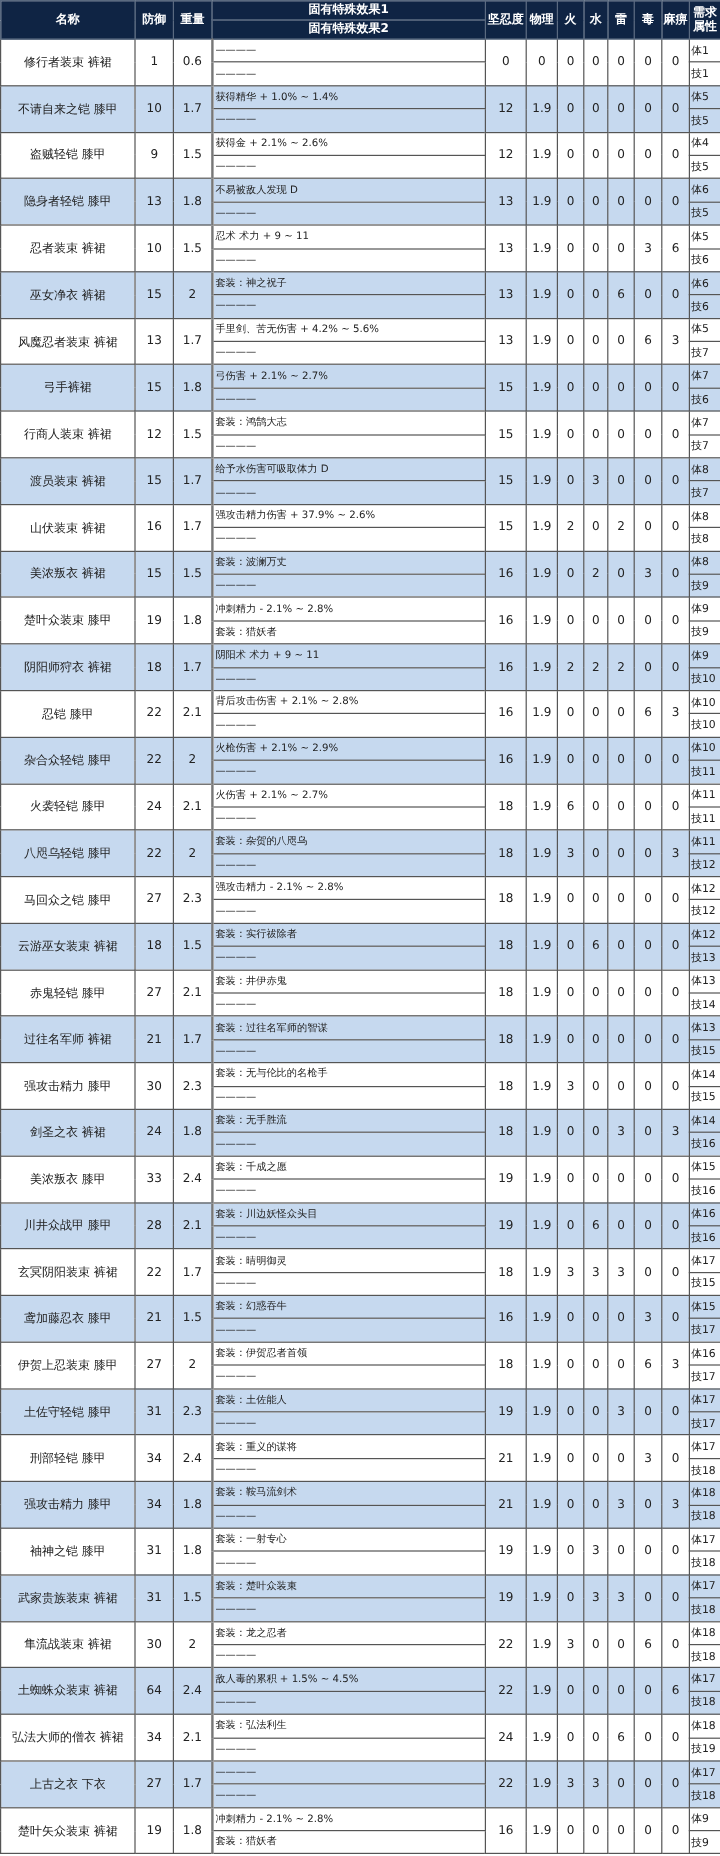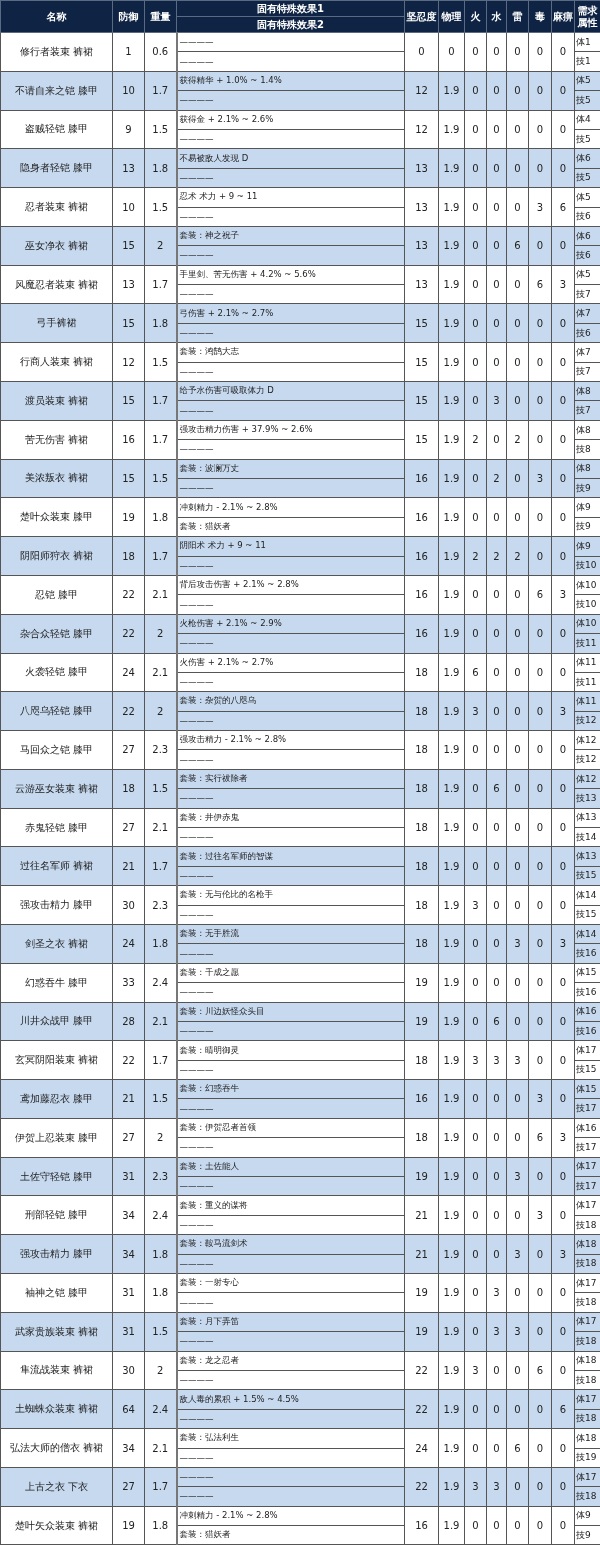--- a/index.html
+++ b/index.html
@@ -238,21 +238,21 @@
     <td rowspan="2" class="num">0</td>
     <td rowspan="2" class="num">0</td>
     <td class="req">体8</td>
   </tr>
   <tr class="rB alt">
     <td class="eff">————</td>
     <td class="req">技7</td>
   </tr>
 
   <tr class="rA norm">
-    <td rowspan="2" class="name">苦无伤害 裤裙</td>
+    <td rowspan="2" class="name">山伏装束 裤裙</td>
     <td rowspan="2" class="num">16</td>
     <td rowspan="2" class="num">1.7</td>
     <td class="eff">强攻击精力伤害 + 37.9% ~ 2.6%</td>
     <td rowspan="2" class="num">15</td>
     <td rowspan="2" class="num">1.9</td>
     <td rowspan="2" class="num">2</td>
     <td rowspan="2" class="num">0</td>
     <td rowspan="2" class="num">2</td>
     <td rowspan="2" class="num">0</td>
     <td rowspan="2" class="num">0</td>
@@ -504,21 +504,21 @@
     <td rowspan="2" class="num">0</td>
     <td rowspan="2" class="num">3</td>
     <td class="req">体14</td>
   </tr>
   <tr class="rB alt">
     <td class="eff">————</td>
     <td class="req">技16</td>
   </tr>
 
   <tr class="rA norm">
-    <td rowspan="2" class="name">幻惑吞牛 膝甲</td>
+    <td rowspan="2" class="name">美浓叛衣 膝甲</td>
     <td rowspan="2" class="num">33</td>
     <td rowspan="2" class="num">2.4</td>
     <td class="eff">套装：千成之愿</td>
     <td rowspan="2" class="num">19</td>
     <td rowspan="2" class="num">1.9</td>
     <td rowspan="2" class="num">0</td>
     <td rowspan="2" class="num">0</td>
     <td rowspan="2" class="num">0</td>
     <td rowspan="2" class="num">0</td>
     <td rowspan="2" class="num">0</td>
@@ -678,21 +678,21 @@
   </tr>
   <tr class="rB norm">
     <td class="eff">————</td>
     <td class="req">技18</td>
   </tr>
 
   <tr class="rA alt">
     <td rowspan="2" class="name">武家贵族装束 裤裙</td>
     <td rowspan="2" class="num">31</td>
     <td rowspan="2" class="num">1.5</td>
-    <td class="eff">套装：月下弄笛</td>
+    <td class="eff">套装：楚叶众装束</td>
     <td rowspan="2" class="num">19</td>
     <td rowspan="2" class="num">1.9</td>
     <td rowspan="2" class="num">0</td>
     <td rowspan="2" class="num">3</td>
     <td rowspan="2" class="num">3</td>
     <td rowspan="2" class="num">0</td>
     <td rowspan="2" class="num">0</td>
     <td class="req">体17</td>
   </tr>
   <tr class="rB alt">

